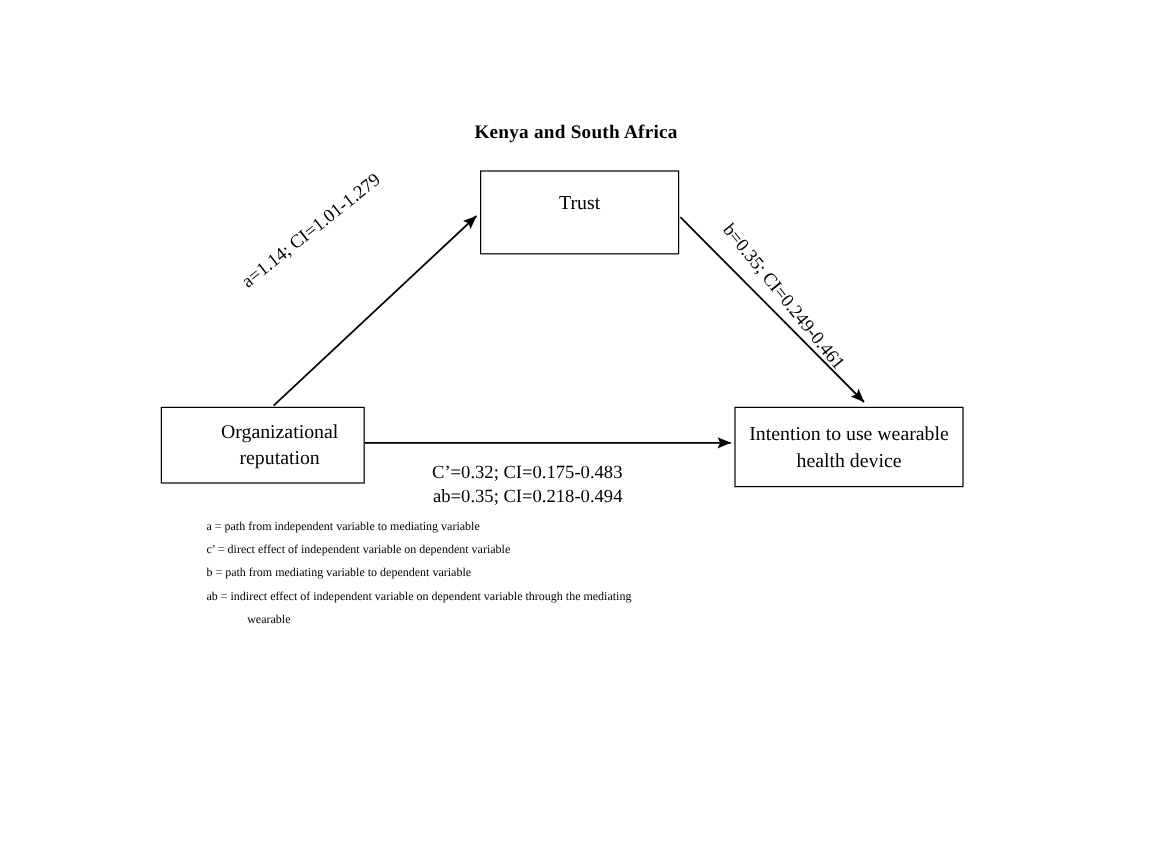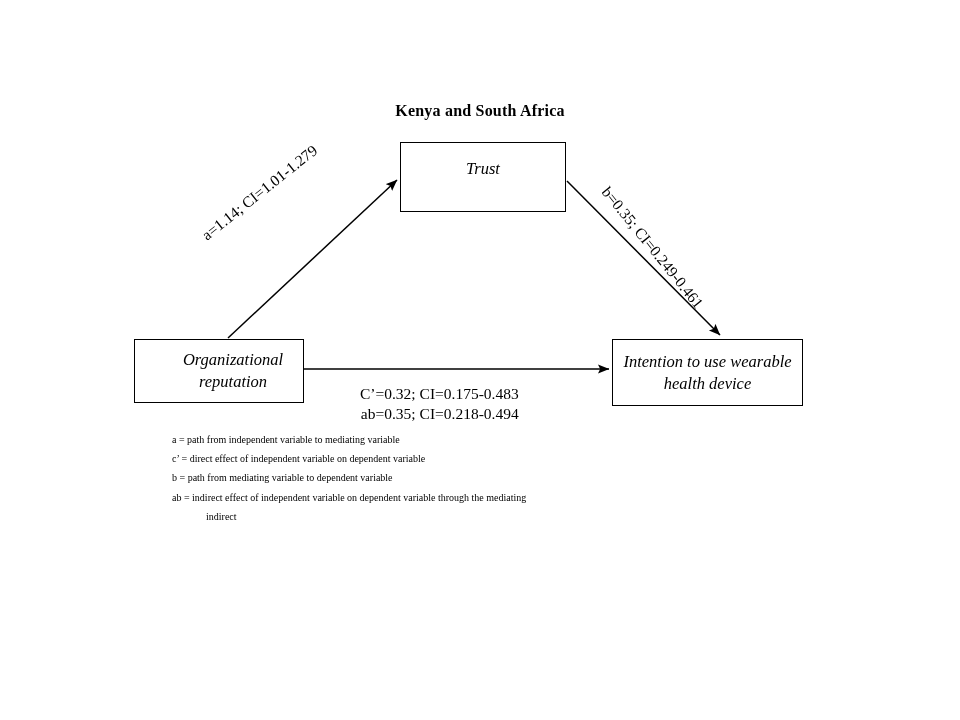--- a/index.html
+++ b/index.html
@@ -42,21 +42,20 @@
     box-sizing: border-box;
     border: 1.6px solid #000000;
     background: #ffffff;
     display: flex;
     align-items: center;
     justify-content: center;
     text-align: center;
     font-size: 16.5px;
     line-height: 1.32;
     z-index: 3;
-    font-style: italic;
   }
   .node-box .node-label {
     display: block;
     width: 100%;
     padding: 0 6px;
     box-sizing: border-box;
   }
 
   #box-trust {
     left: 400px;
@@ -166,16 +165,16 @@
   <div class="edge-label" id="label-direct">
     <span>C’=0.32; CI=0.175-0.483</span><br>
     <span>ab=0.35; CI=0.218-0.494</span>
   </div>
 
   <div id="legend">
     <span class="legend-line">a = path from independent variable  to mediating  variable</span>
     <span class="legend-line">c’ = direct effect of independent variable  on dependent variable</span>
     <span class="legend-line">b = path from mediating  variable  to dependent variable</span>
     <span class="legend-line">ab = indirect  effect of independent  variable  on dependent variable  through the mediating</span>
-    <span class="legend-cont">indirect</span>
+    <span class="legend-cont">wearable</span>
   </div>
 
 </div>
 
 </body></html>

